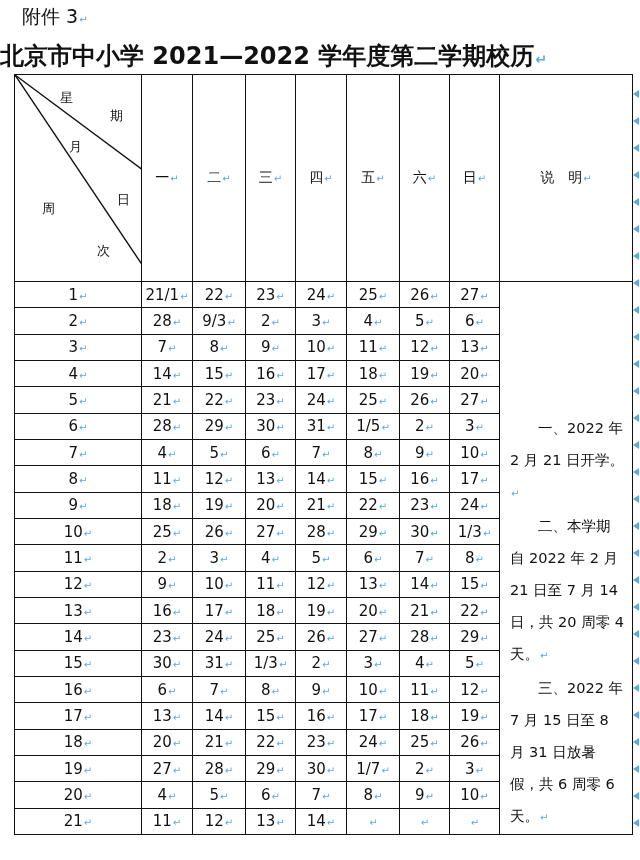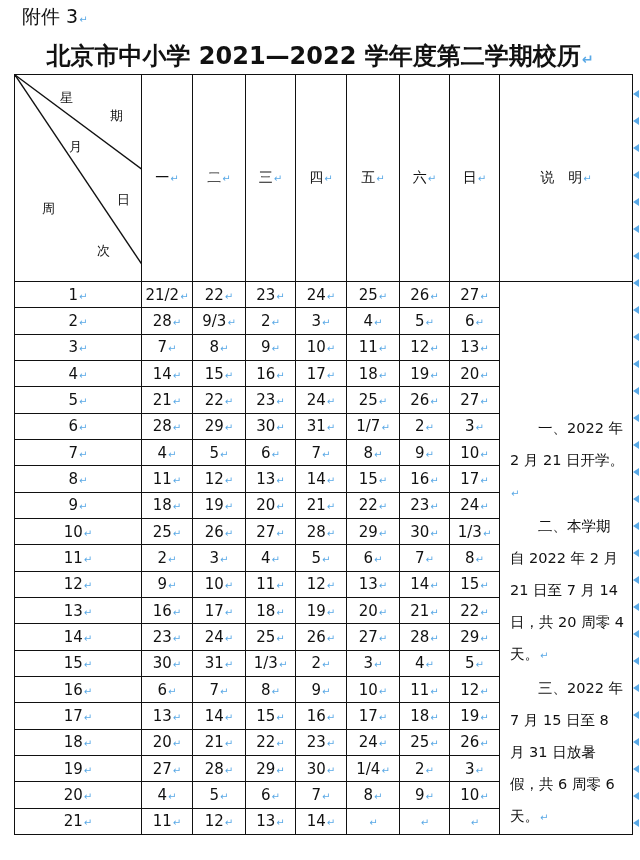--- a/index.html
+++ b/index.html
@@ -1,20 +1,20 @@
 <!DOCTYPE html>
 <html><head>
 <meta charset="utf-8">
 <style>
   html, body { margin:0; padding:0; background:#ffffff; }
   body { width:640px; height:860px; position:relative; overflow:hidden;
          font-family:"DejaVu Sans", "Liberation Sans", sans-serif; color:#111; }
   .pm { color:#5aa9e6; font-size:10px; margin-left:1px; }
   .attach { position:absolute; left:22px; top:4px; font-size:19px; }
-  .title { position:absolute; left:0; width:640px; top:40px; text-align:center;
+  .title { position:absolute; left:0; width:640px; top:40px; 
            font-size:24px; font-weight:bold; letter-spacing:0px; }
   table.cal { position:absolute; left:14px; top:74px; border-collapse:collapse;
               table-layout:fixed; }
   table.cal td { border:1.6px solid #111; text-align:center; padding:0;
                  font-size:15px; height:25.3px; }
   table.cal tr.head td { height:206px; font-size:14px; }
   .diag { position:relative; width:100%; height:100%; }
   .diag svg { position:absolute; left:0; top:0; }
   .diag span { position:absolute; font-size:13px; }
   .note { text-align:left !important; vertical-align:top; font-size:14.5px !important;
@@ -69,21 +69,21 @@
       <td><span>二</span><span class="pm">↵</span></td>
       <td><span>三</span><span class="pm">↵</span></td>
       <td><span>四</span><span class="pm">↵</span></td>
       <td><span>五</span><span class="pm">↵</span></td>
       <td><span>六</span><span class="pm">↵</span></td>
       <td><span>日</span><span class="pm">↵</span></td>
       <td><span>说　明</span><span class="pm">↵</span></td>
     </tr>
   <tr>
         <td><span>1</span><span class="pm">↵</span></td>
-        <td><span>21/2</span><span class="pm">↵</span></td>
+        <td><span>21/1</span><span class="pm">↵</span></td>
         <td><span>22</span><span class="pm">↵</span></td>
         <td><span>23</span><span class="pm">↵</span></td>
         <td><span>24</span><span class="pm">↵</span></td>
         <td><span>25</span><span class="pm">↵</span></td>
         <td><span>26</span><span class="pm">↵</span></td>
         <td><span>27</span><span class="pm">↵</span></td>
         <td class="note" rowspan="21">
           <p class="ind"><span>一、2022 年 2 月 21 日开学。</span><span class="pm">↵</span></p>
           <p class="ind"><span>二、本学期自 2022 年 2 月 21 日至 7 月 14 日，共 20 周零 4 天。</span><span class="pm">↵</span></p>
           <p class="ind"><span>三、2022 年 7 月 15 日至 8 月 31 日放暑假，共 6 周零 6 天。</span><span class="pm">↵</span></p>
@@ -128,21 +128,21 @@
         <td><span>25</span><span class="pm">↵</span></td>
         <td><span>26</span><span class="pm">↵</span></td>
         <td><span>27</span><span class="pm">↵</span></td>
       </tr>
       <tr>
         <td><span>6</span><span class="pm">↵</span></td>
         <td><span>28</span><span class="pm">↵</span></td>
         <td><span>29</span><span class="pm">↵</span></td>
         <td><span>30</span><span class="pm">↵</span></td>
         <td><span>31</span><span class="pm">↵</span></td>
-        <td><span>1/7</span><span class="pm">↵</span></td>
+        <td><span>1/5</span><span class="pm">↵</span></td>
         <td><span>2</span><span class="pm">↵</span></td>
         <td><span>3</span><span class="pm">↵</span></td>
       </tr>
       <tr>
         <td><span>7</span><span class="pm">↵</span></td>
         <td><span>4</span><span class="pm">↵</span></td>
         <td><span>5</span><span class="pm">↵</span></td>
         <td><span>6</span><span class="pm">↵</span></td>
         <td><span>7</span><span class="pm">↵</span></td>
         <td><span>8</span><span class="pm">↵</span></td>
@@ -258,21 +258,21 @@
         <td><span>24</span><span class="pm">↵</span></td>
         <td><span>25</span><span class="pm">↵</span></td>
         <td><span>26</span><span class="pm">↵</span></td>
       </tr>
       <tr>
         <td><span>19</span><span class="pm">↵</span></td>
         <td><span>27</span><span class="pm">↵</span></td>
         <td><span>28</span><span class="pm">↵</span></td>
         <td><span>29</span><span class="pm">↵</span></td>
         <td><span>30</span><span class="pm">↵</span></td>
-        <td><span>1/4</span><span class="pm">↵</span></td>
+        <td><span>1/7</span><span class="pm">↵</span></td>
         <td><span>2</span><span class="pm">↵</span></td>
         <td><span>3</span><span class="pm">↵</span></td>
       </tr>
       <tr>
         <td><span>20</span><span class="pm">↵</span></td>
         <td><span>4</span><span class="pm">↵</span></td>
         <td><span>5</span><span class="pm">↵</span></td>
         <td><span>6</span><span class="pm">↵</span></td>
         <td><span>7</span><span class="pm">↵</span></td>
         <td><span>8</span><span class="pm">↵</span></td>

